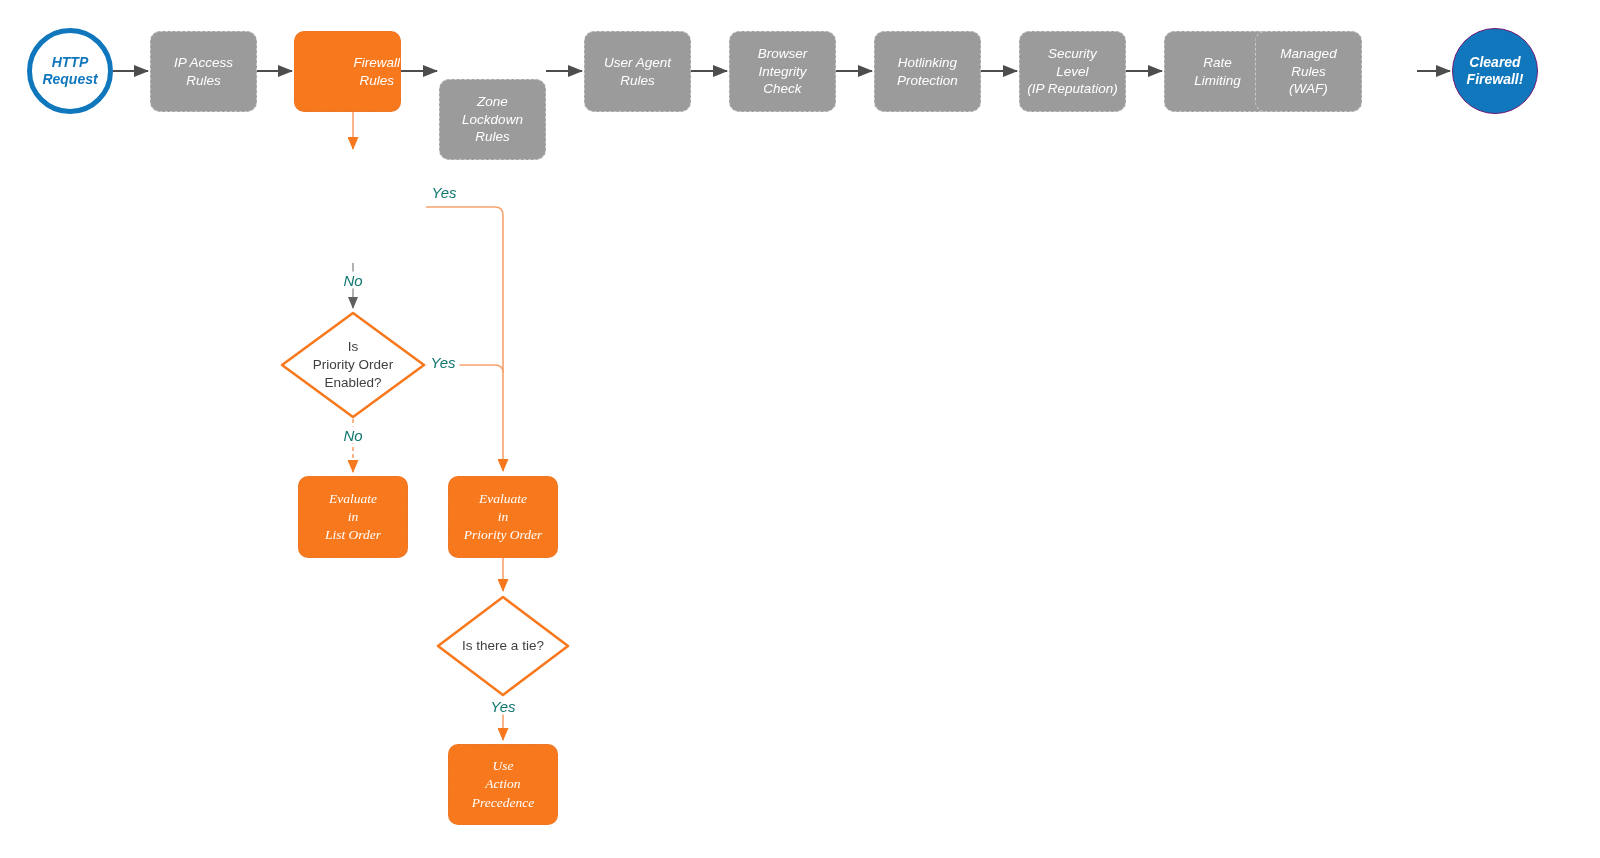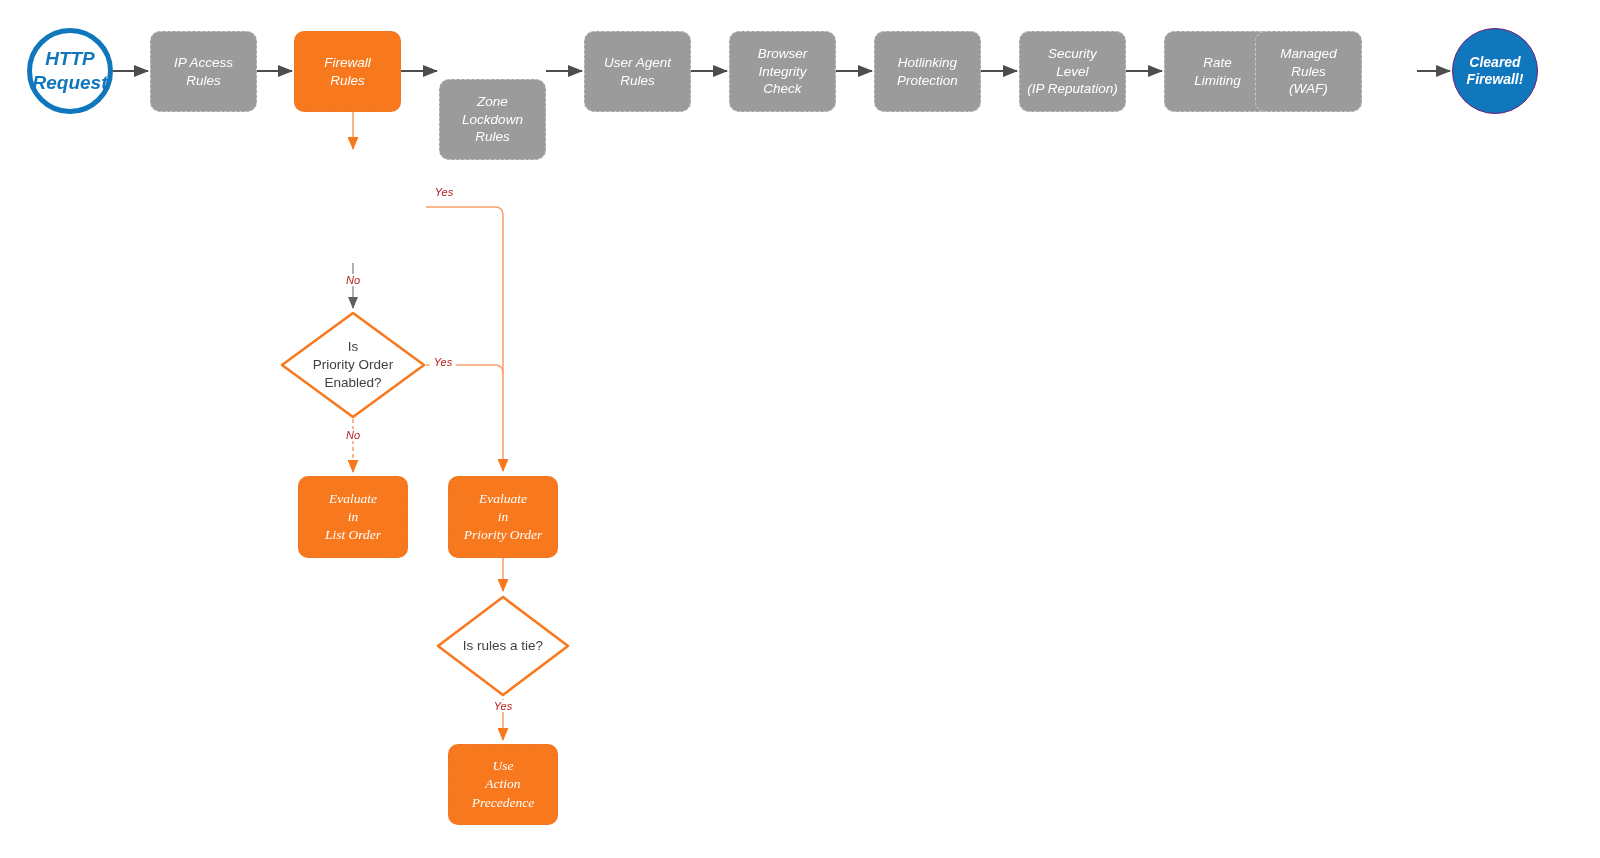--- a/index.html
+++ b/index.html
@@ -22,37 +22,37 @@
 
   .stage{
     top:31px;width:107px;height:81px;border-radius:10px;
     background:var(--gray-node);border:1px dashed #c9c9c9;
   }
   .stage .lbl{color:#ffffff;font-style:italic;font-size:13.5px;line-height:1.32;}
   .stage.accent{background:var(--orange);border:1px dashed #e8762b;}
 
   .circle{width:86px;height:86px;top:28px;border-radius:50%;}
   .circle.start{background:#ffffff;border:5px solid var(--blue);}
-  .circle.start .lbl{color:var(--blue);font-weight:bold;font-style:italic;font-size:19px;line-height:1.25;}
+  .circle.start .lbl{color:var(--blue);font-weight:bold;font-style:italic;font-size:14px;line-height:1.25;}
   .circle.end{background:var(--blue);border:1px solid #701a75;}
   .circle.end .lbl{color:#ffffff;font-weight:bold;font-style:italic;font-size:14px;line-height:1.25;}
 
   .diamond{background:transparent;}
   .diamond svg{position:absolute;left:0;top:0;width:100%;height:100%;}
   .diamond .lbl{position:relative;color:var(--diamond-text);font-size:13.5px;line-height:1.35;}
 
   .action{
     width:110px;height:82px;border-radius:10px;background:var(--orange);
     border:1px dashed #e8762b;
   }
   .action .lbl{color:#ffffff;font-style:italic;font-size:13.5px;line-height:1.35;font-family:Liberation Serif, serif;}
 
   .edge-label{
     position:absolute;transform:translate(-50%,-50%);
-    font-style:italic;font-size:11px;color:#b91c1c;background:#ffffff;
+    font-style:italic;font-size:15px;color:#0f766e;background:#ffffff;
     padding:0 4px;z-index:5;
   }
 
   .wire-dark{stroke:var(--arrow-dark);stroke-width:2;fill:none;}
   .wire-orange{stroke:var(--orange-line);stroke-width:1.6;fill:none;}
   .wire-orange-dashed{stroke:var(--orange-line);stroke-width:1.6;fill:none;stroke-dasharray:4 3;}
   .wire-gray{stroke:#9e9e9e;stroke-width:1.6;fill:none;}
 </style>
 </head>
 <body>
@@ -98,21 +98,21 @@
   </div>
   <div class="node circle end" style="left:1452px;">
     <span class="lbl">Cleared
 Firewall!</span>
   </div>
 
   <div class="node stage" style="left:150px;">
     <span class="lbl">IP Access
 Rules</span>
   </div>
-  <div class="node stage accent" style="left:294px;">
+  <div class="node stage accent" style="left:294px;justify-content:flex-end;">
     <span class="lbl">Firewall
 Rules</span>
   </div>
   <div class="node stage" style="left:439px;margin-top:48px;">
     <span class="lbl">Zone
 Lockdown
 Rules</span>
   </div>
   <div class="node stage" style="left:584px;">
     <span class="lbl">User Agent
@@ -149,21 +149,21 @@
     </svg>
     <span class="lbl">Is
 Priority Order
 Enabled?</span>
   </div>
 
   <div class="node diamond" style="left:436px;top:595px;width:134px;height:102px;">
     <svg viewBox="0 0 134 102">
       <polygon points="67,2 132,51 67,100 2,51" fill="#ffffff" stroke="#F8791D" stroke-width="2.6" stroke-linejoin="round"></polygon>
     </svg>
-    <span class="lbl">Is rules a tie?</span>
+    <span class="lbl">Is there a tie?</span>
   </div>
 
   <div class="node action" style="left:298px;top:476px;">
     <span class="lbl">Evaluate
 in
 List Order</span>
   </div>
   <div class="node action" style="left:448px;top:476px;">
     <span class="lbl">Evaluate
 in

